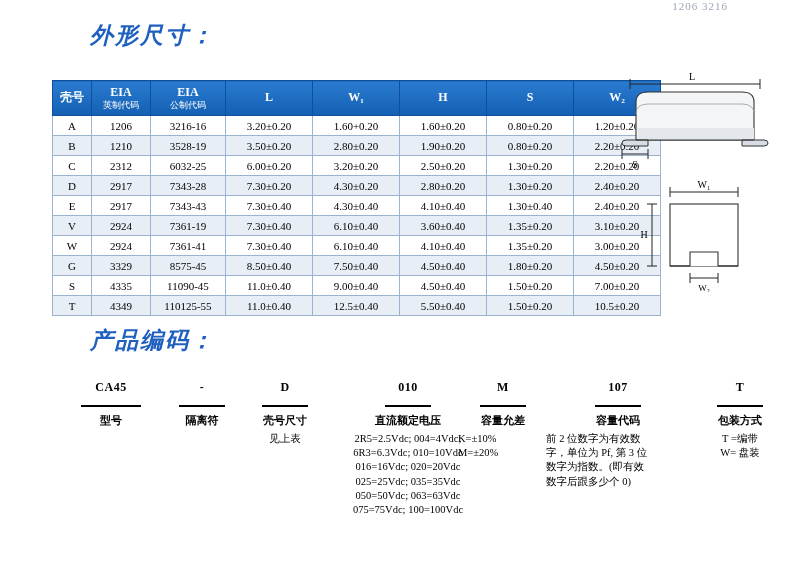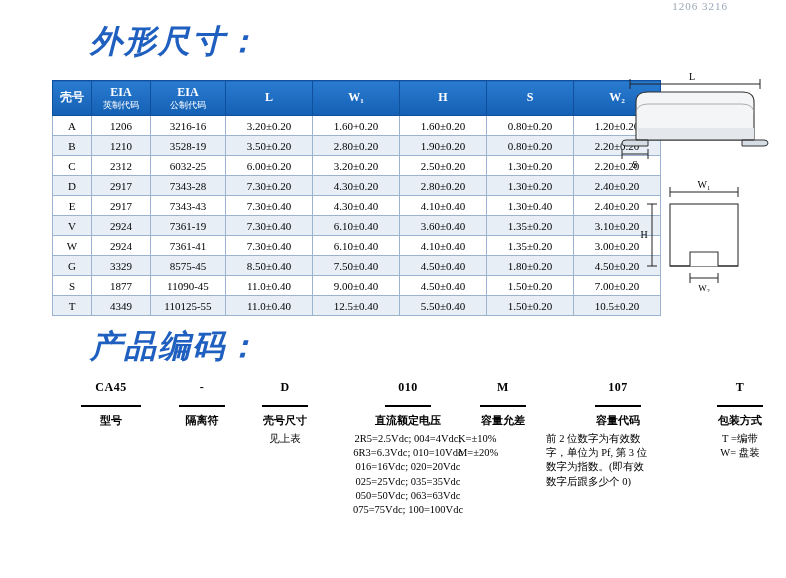--- a/index.html
+++ b/index.html
@@ -30,21 +30,21 @@
     font-size: 11px;
     color: #9aa6b5;
     letter-spacing: 1px;
   }
   
   .heading {
     position: absolute;
     font-family: "Liberation Serif", "DejaVu Serif", serif;
     font-weight: bold;
     font-style: italic;
-    font-size: 32px;
+    font-size: 23px;
     color: #1f5fbf;
     letter-spacing: 2px;
   }
   #heading-dimensions { top: 20px; left: 90px; }
   #heading-partnumber { top: 325px; left: 90px; }
 
   
   .dim-table {
     position: absolute;
     top: 80px;
@@ -239,21 +239,21 @@
         <td>3329</td>
         <td>8575-45</td>
         <td>8.50±0.40</td>
         <td>7.50±0.40</td>
         <td>4.50±0.40</td>
         <td>1.80±0.20</td>
         <td>4.50±0.20</td>
       </tr>
       <tr>
         <td>S</td>
-        <td>1877</td>
+        <td>4335</td>
         <td>11090-45</td>
         <td>11.0±0.40</td>
         <td>9.00±0.40</td>
         <td>4.50±0.40</td>
         <td>1.50±0.20</td>
         <td>7.00±0.20</td>
       </tr>
       <tr>
         <td>T</td>
         <td>4349</td>

